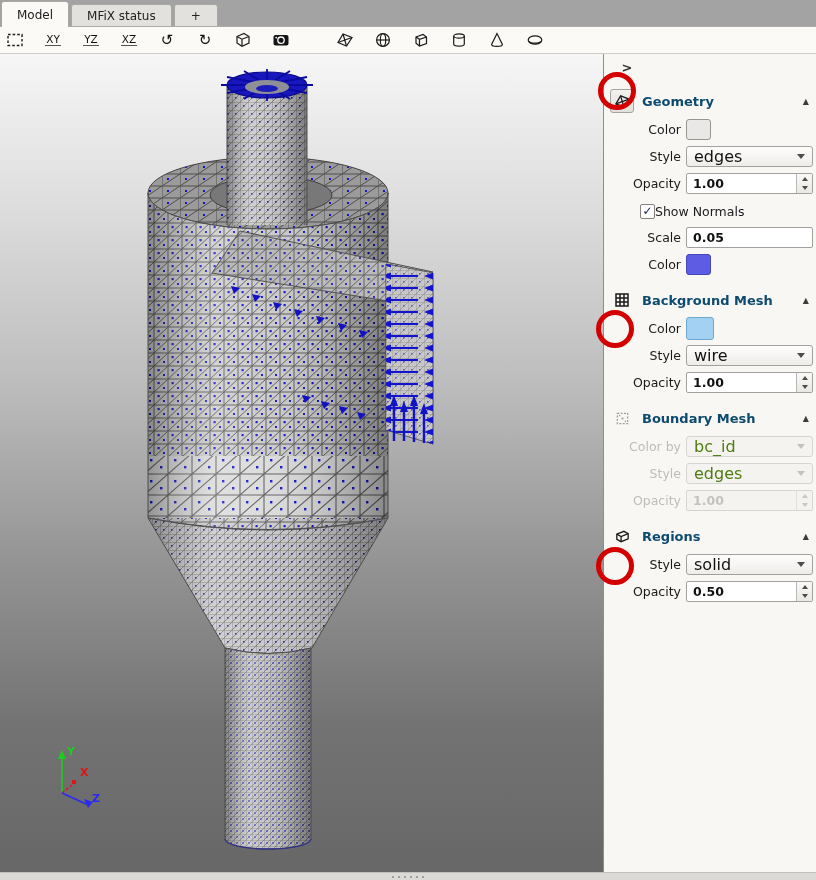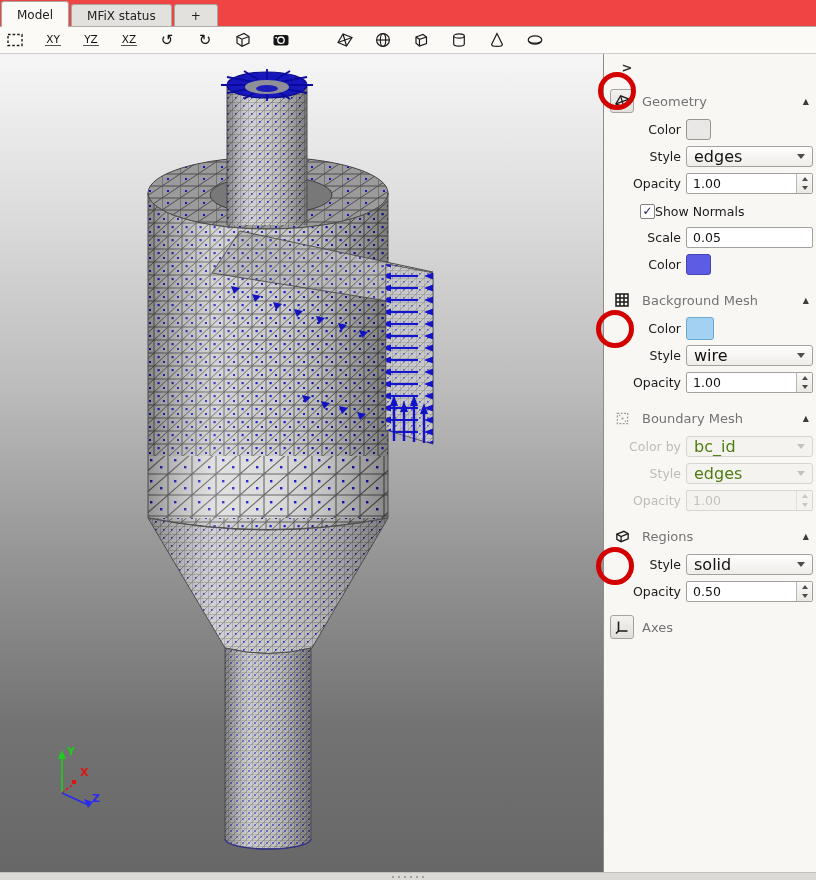--- a/index.html
+++ b/index.html
@@ -5,21 +5,21 @@
   * { box-sizing: border-box; margin: 0; padding: 0; }
   html,body { width:816px; height:880px; overflow:hidden; }
   body {
     font-family: "DejaVu Sans", "Liberation Sans", sans-serif;
     background:#f8f6f3; color:#1a1a1a; position:relative;
     -webkit-user-select:none; user-select:none;
   }
   .window { width:816px; height:880px; display:flex; flex-direction:column; position:relative; }
 
   
-  .tabbar { height:27px; background:#ef4444; border-bottom:1px solid #aeaca8;
+  .tabbar { height:27px; background:#a3a3a3; border-bottom:1px solid #aeaca8;
             display:flex; align-items:flex-end; padding-left:1px; position:relative; z-index:2; }
   .tab { display:flex; align-items:center; justify-content:center; font-size:12px;
          border:1px solid #a9a7a3; border-bottom:none; border-radius:3px 3px 0 0;
          background:#e3e1de; height:22px; padding:0 15px; margin-right:2px; color:#222; }
   .tab.active { background:#fbfaf7; height:26px; margin-bottom:-1px; z-index:3; }
   .tab.plus { padding:0 16px; }
 
   
   .toolbar { height:27px; background:#fbfaf7; border-bottom:1px solid #cfcdc9;
              display:flex; align-items:center; padding-left:5px; gap:18px; }
@@ -38,34 +38,34 @@
   .viewport svg { position:absolute; left:0; top:0; }
 
   
   .sidepanel { flex:1; background:#f9f7f4; padding:2px 0 0 6px; position:relative; overflow:hidden; }
   .chevron-btn { margin:4px 0 0 9px; font-size:13px; font-weight:bold; color:#333; width:16px; height:16px;
                  line-height:15px; text-align:center; }
   .sec-head { display:flex; align-items:center; margin-top:13px; height:24px; }
   .icon-btn { width:24px; height:24px; border:1px solid #a5a39f; border-radius:3px;
               background:linear-gradient(#f4f2ef,#e2e0dc); display:flex; align-items:center; justify-content:center; flex:none; }
   .icon-flat { width:24px; height:24px; display:flex; align-items:center; justify-content:center; flex:none; }
-  .sec-title { font-weight:normal; font-size:13px; margin-left:8px; color:#737373; }
+  .sec-title { font-weight:bold; font-size:13px; margin-left:8px; color:#0c4a6e; }
   .sec-arrow { margin-left:auto; margin-right:7px; font-size:8px; color:#3c3c3c; }
   .row { display:flex; align-items:center; height:21px; margin:6px 0; }
   .lbl { width:76px; flex:none; text-align:right; font-size:12.5px; color:#1a1a1a; padding-right:5px; white-space:nowrap; }
   .ctl { flex:1; margin-right:3px; height:21px; }
   .swatch { width:25px; height:21px; border:1px solid #98968f; border-radius:3px; }
   .dropdown { height:21px; width:100%; border:1px solid #a3a19d; border-radius:3px;
               background:linear-gradient(#fdfdfc,#efede9); display:flex; align-items:center;
               font-size:16px; padding-left:7px; color:#111; }
   .dd-arrow { margin-left:auto; margin-right:7px; width:0; height:0;
               border-left:4px solid transparent; border-right:4px solid transparent; border-top:5px solid #4c4c4c; }
   .spin, .textinput { height:21px; width:100%; border:1px solid #a3a19d; border-radius:2px; background:#fff;
               display:flex; font-size:12.5px; color:#111; }
-  .spin .val, .textinput .val { flex:1; display:flex; align-items:center; padding-left:6px; }
+  .spin .val, .textinput .val { flex:1; display:flex; align-items:center; padding-left:6px;font-weight:bold; }
   .spin .btns { width:16px; flex:none; border-left:1px solid #b8b6b2; display:flex; flex-direction:column;
                 background:linear-gradient(#faf9f7,#eae8e4); }
   .spin .half { flex:1; display:flex; align-items:center; justify-content:center; }
   .tri-up { width:0; height:0; border-left:3.5px solid transparent; border-right:3.5px solid transparent; border-bottom:4.5px solid #4c4c4c; }
   .tri-dn { width:0; height:0; border-left:3.5px solid transparent; border-right:3.5px solid transparent; border-top:4.5px solid #4c4c4c; }
   .chk-row { display:flex; align-items:center; margin:9px 0 8px 30px; height:16px; }
   .checkbox { width:15px; height:15px; border:1px solid #84827e; border-radius:2px; background:#fff;
               display:flex; align-items:center; justify-content:center; font-size:12px; font-weight:bold; color:#14145a; flex:none; }
   .chk-lbl { font-size:12.5px; }
 
@@ -488,31 +488,20 @@
                   </span>
                   <span class="half">
                     <i class="tri-dn"></i>
                   </span>
                 </span>
           </div>
             </div>
         </div>
       </div>
 
-      <div class="sec" style="margin-top:12px;">
-        <div class="sec-head">
-          <div class="icon-btn">
-            <svg width="16" height="16" viewBox="0 0 16 16" fill="none" stroke="#1b1b1b" stroke-width="1.6">
-              <path d="M4.5 2.5 L4.5 12 L13.5 12"></path>
-                <path d="M4.5 12 L2 14.5"></path>
-              </svg>
-          </div>
-          <span class="sec-title">Axes</span>
-        </div>
-      </div>
     </div>
   </div>
 
   <div class="splitter">
     <i></i>
       <i></i>
       <i></i>
       <i></i>
       <i></i>
       <i></i>

